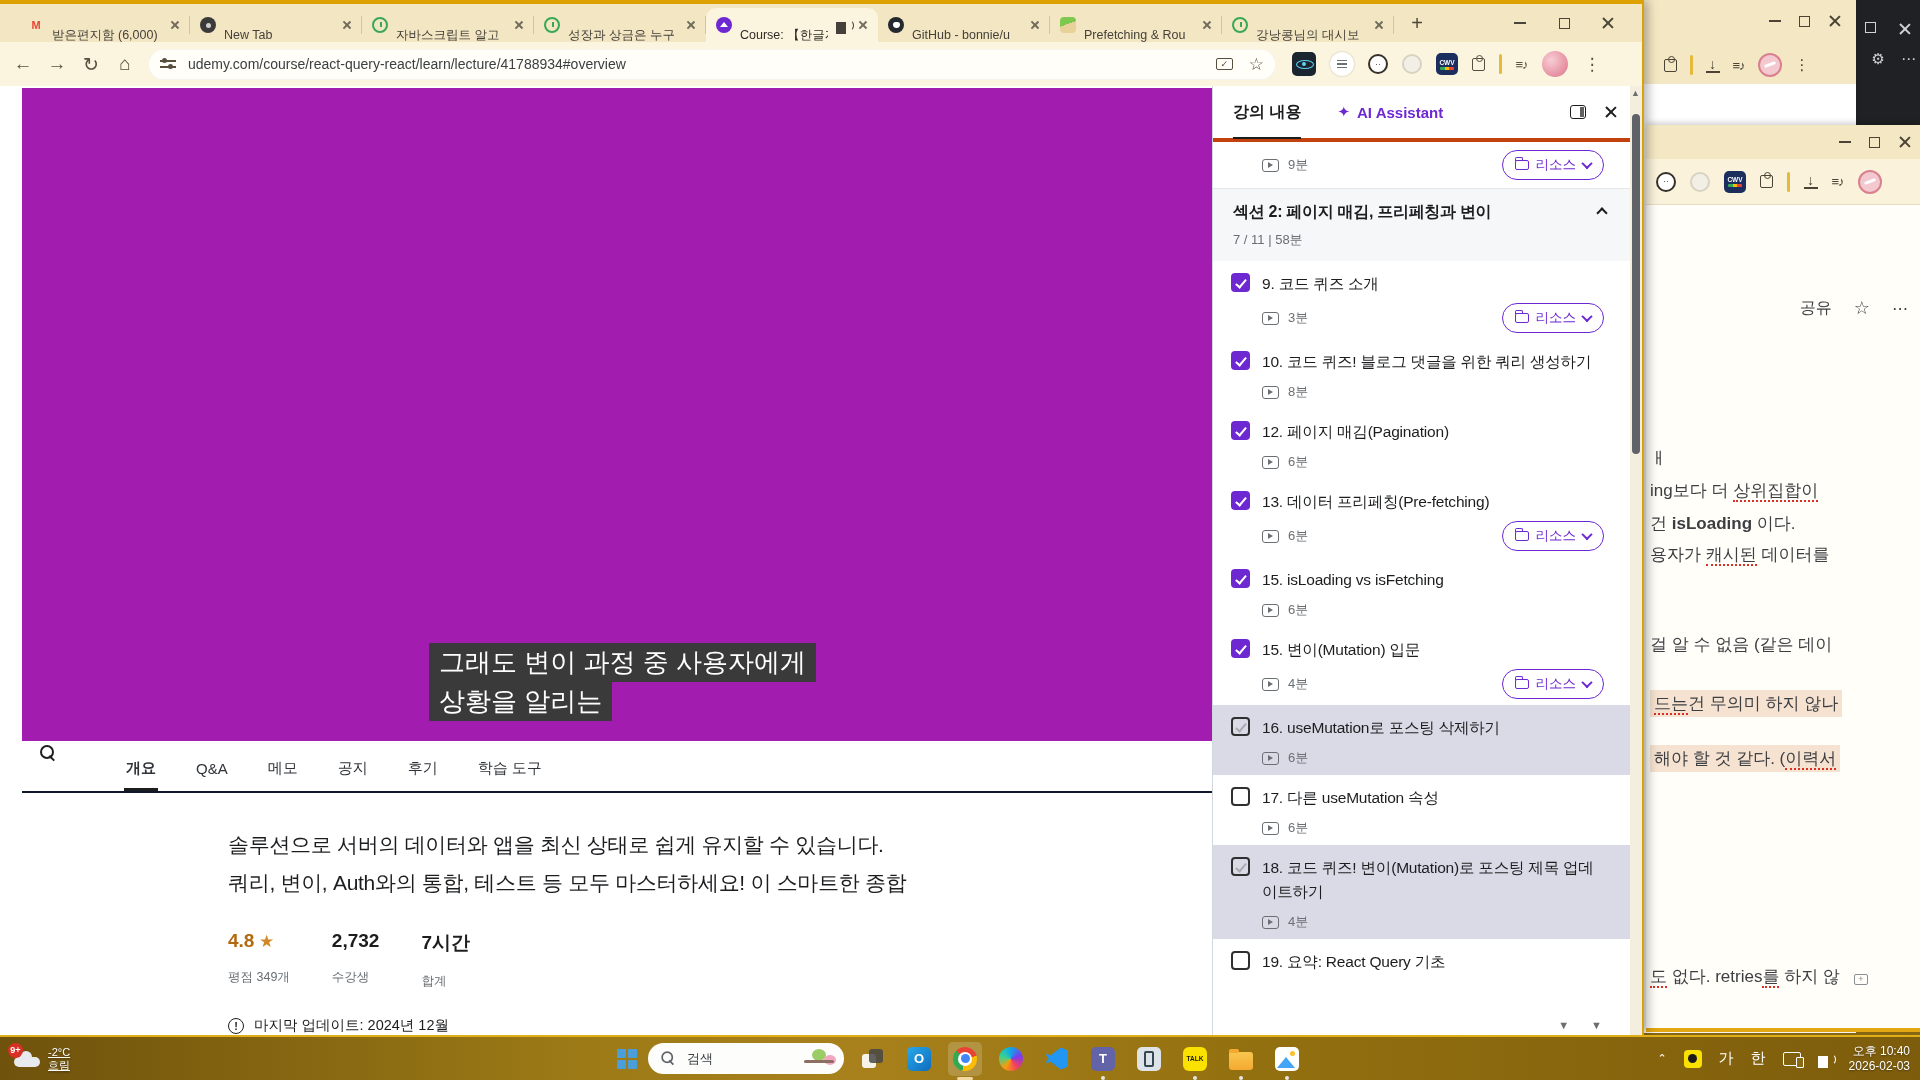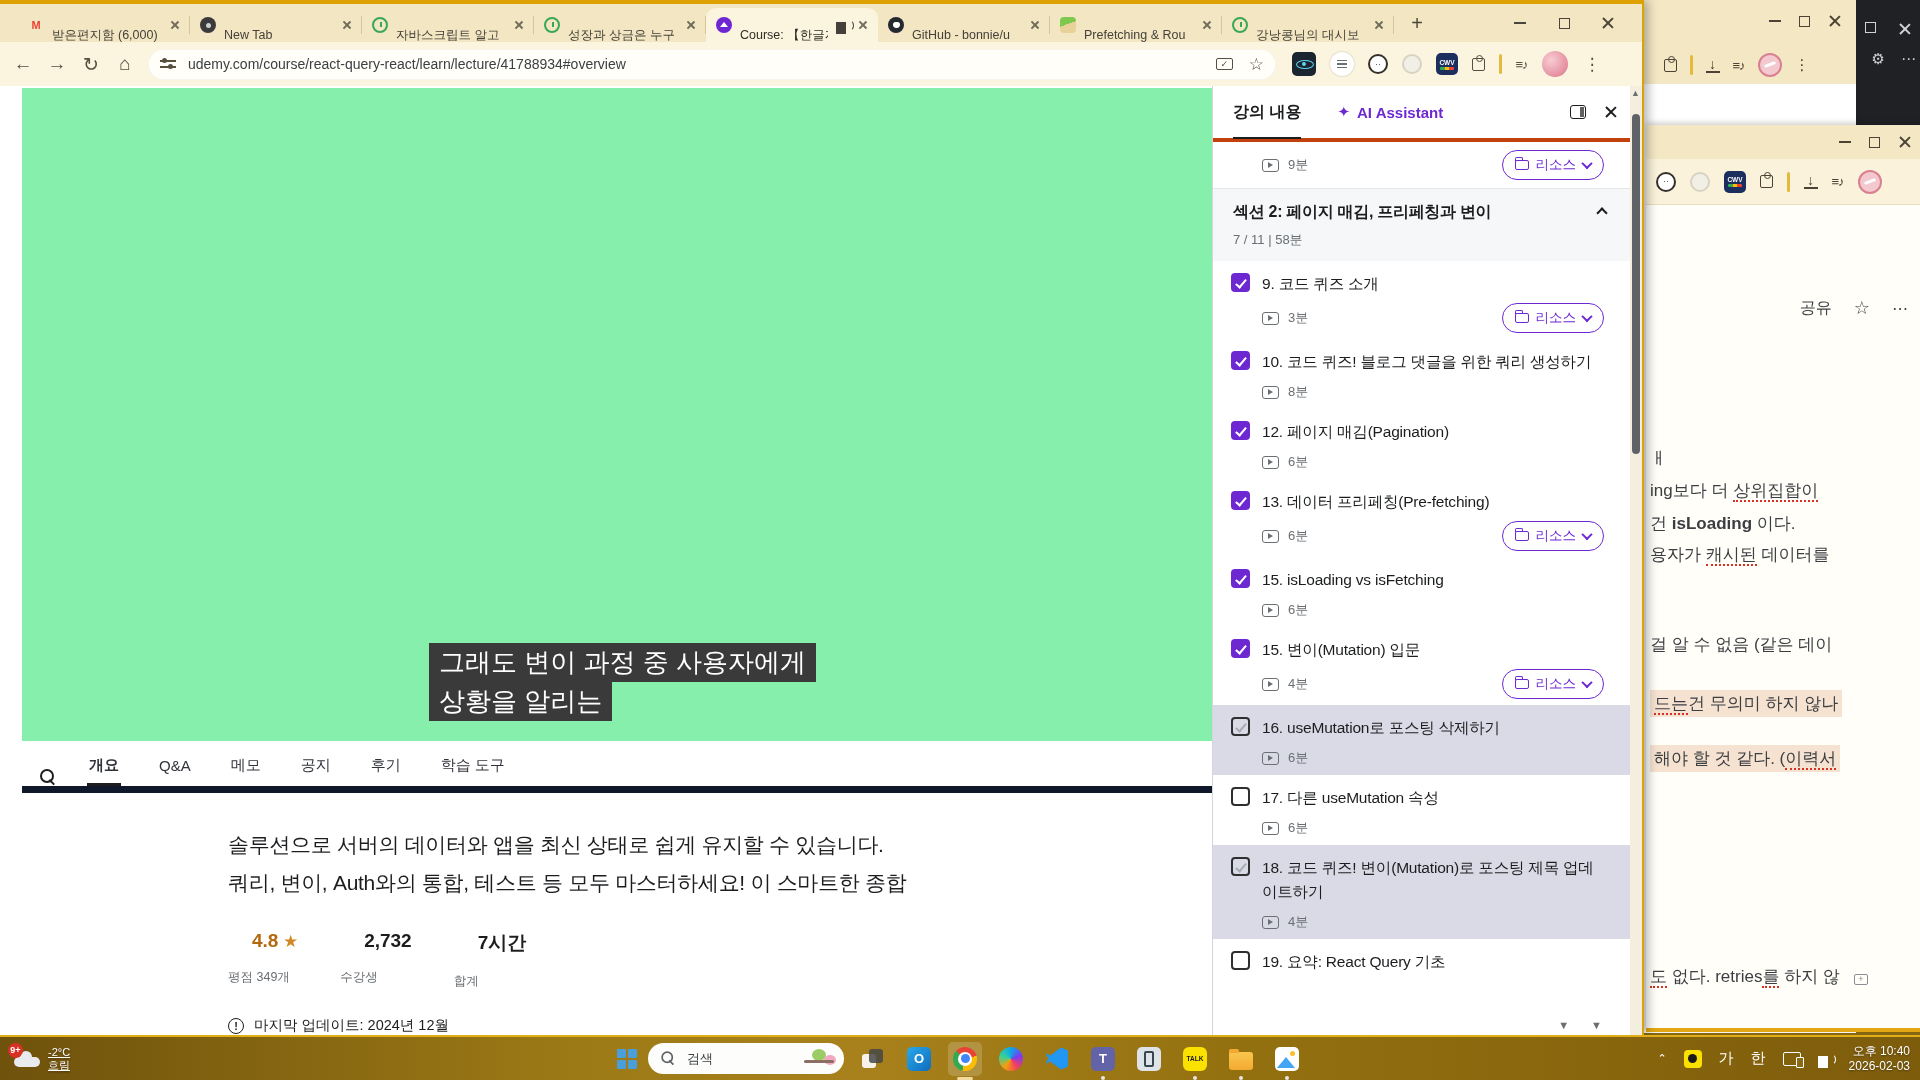--- a/index.html
+++ b/index.html
@@ -92,32 +92,32 @@
   .nav-ic { font-size:19px; width:34px; text-align:center; flex:none; }
   .omnibox { position:relative; margin-left:6px; width:1128px; height:31px; background:#fffef8; border-radius:16px; display:flex; align-items:center; padding:0 12px; gap:12px; box-shadow:inset 0 0 0 1px rgba(0,0,0,.04); }
   .omnibox .url { flex:1; font-size:14px; color:#3c4043; white-space:nowrap; overflow:hidden; }
   .omni-right { display:flex; align-items:center; gap:16px; color:#584f3f; }
   .ext-row { display:flex; align-items:center; gap:14px; margin-left:16px; }
   .divider-y { width:2.5px; height:20px; background:#e4b93c; border-radius:2px; }
   .avatar-pink { width:26px; height:26px; border-radius:50%; background:radial-gradient(circle at 35% 35%, #f8cdd4, #e58ea0 70%, #c96f85); }
 
   
   .content { position:relative; height:949px; background:#fff; }
-  .video { position:absolute; left:22px; top:2px; width:1190px; height:653px; background:#86efac; }
+  .video { position:absolute; left:22px; top:2px; width:1190px; height:653px; background:#a21caf; }
   .subtitle { position:absolute; left:407px; top:555px; font-size:26px; color:#fff; line-height:37px; }
   .subtitle span { background:#3a3a3a; padding:1px 10px; display:table; }
-  .course-tabs { position:absolute; left:22px; top:659px; width:1190px; height:48px; border-bottom:7px solid #0f172a; display:flex; align-items:flex-end; color:#1c1d1f; }
+  .course-tabs { position:absolute; left:22px; top:659px; width:1190px; height:48px; border-bottom:2px solid #0f172a; display:flex; align-items:flex-start; color:#1c1d1f;gap:37px; }
   .course-tabs .ic-search { margin:0 30px 0 18px; color:#1c1d1f; }
   .ctab { position:relative; font-size:15px; color:#303339; padding:0 2px; margin-right:36px; height:100%; display:flex; align-items:center; }
   .ctab.active { font-weight:bold; }
   .ctab.active::after { content:""; position:absolute; left:0; right:0; bottom:0; height:3px; background:#1c1d1f; }
   .overview { position:absolute; left:228px; top:740px; width:860px; color:#1c1d1f; }
   .desc { font-size:21px; line-height:38px; letter-spacing:-0.3px; }
   .stats { display:flex; gap:42px; margin-top:28px; }
-  .stat .v { font-size:19px; font-weight:bold; color:#1c1d1f;margin-left:24px; }
+  .stat .v { font-size:19px; font-weight:bold; color:#1c1d1f; }
   .stat .v.rating { color:#b4690e; }
   .stat .star { color:#d18928; font-size:17px; }
   .stat .s { font-size:12.5px; color:#6a6f73; margin-top:17px; }
   .updated { display:flex; align-items:center; gap:10px; margin-top:26px; font-size:14.5px; color:#1c1d1f; }
 
   
   .sidebar { position:absolute; left:1212px; top:0; width:420px; height:949px; background:#fff; border-left:1px solid #d1d7dc; overflow:hidden; }
   .sb-header { position:relative; height:56px; border-bottom:4px solid #c2410c; display:flex; align-items:center; padding-left:20px; }
   .sb-tab-content { font-size:16px; font-weight:bold; color:#1c1d1f; position:relative; height:100%; display:flex; align-items:center; }
   .sb-tab-content::after { content:""; position:absolute; left:0; right:0; bottom:-1px; height:2.5px; background:#1c1d1f; }

